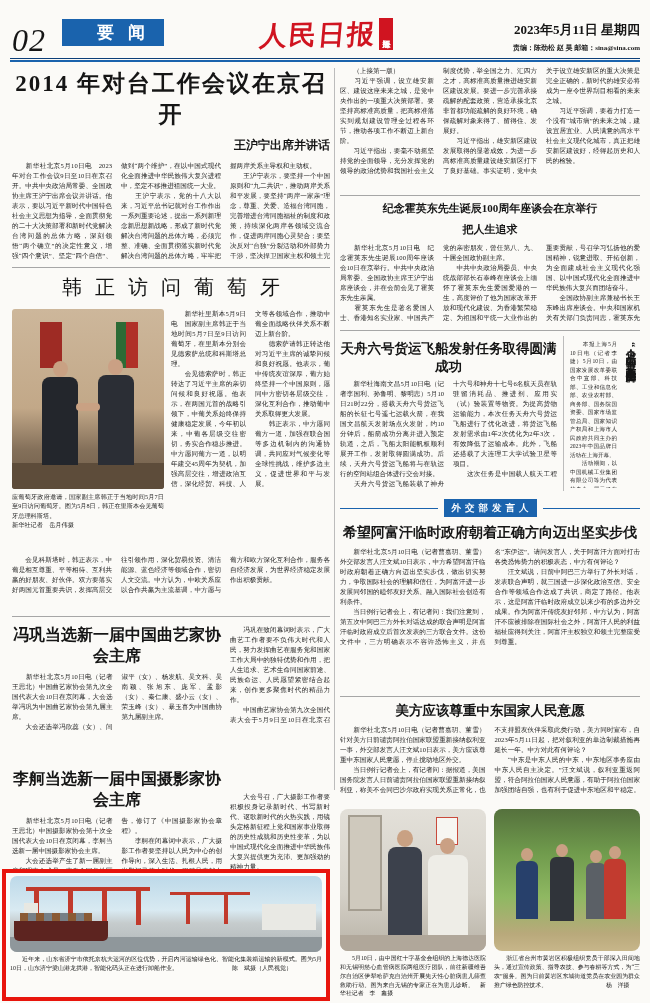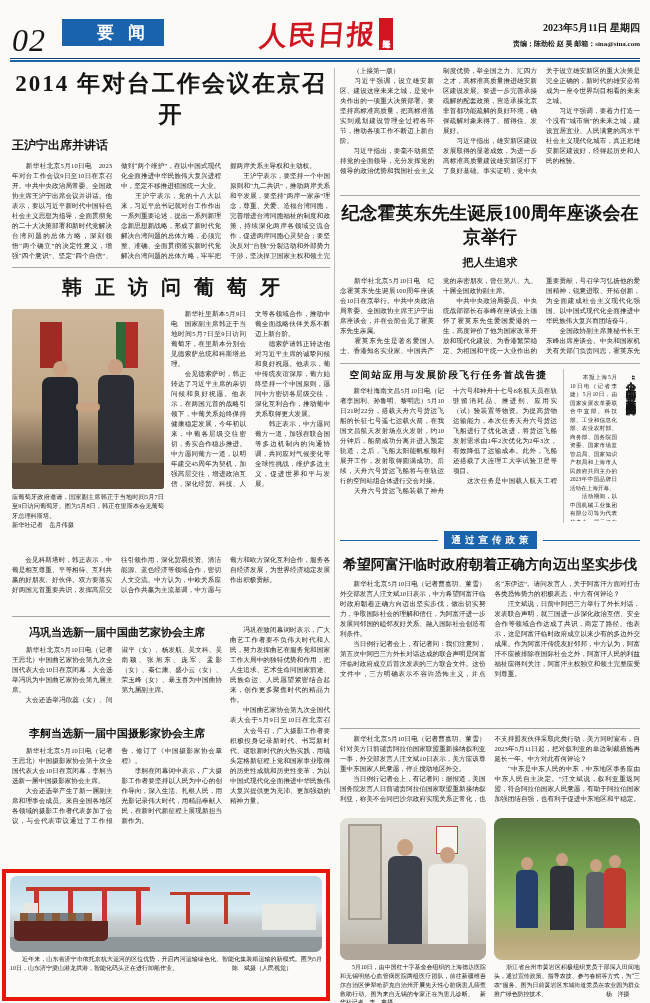--- a/index.html
+++ b/index.html
@@ -9,69 +9,69 @@
   
   .header { position:absolute; left:12px; right:10px; top:14px; height:42px; }
   .pagenum { position:absolute; left:0; top:8px; font-size:32px; font-weight:normal; font-style:italic; letter-spacing:1px; }
   .section-badge { position:absolute; left:50px; top:5px; width:102px; height:27px; background:#1a63ad; color:#fff;
     font-size:17px; font-weight:bold; line-height:27px; text-align:center; letter-spacing:14px; padding-left:30px; overflow:hidden; }
   .masthead { position:absolute; left:0; right:0; top:3px; text-align:center; }
   .masthead-logo { display:inline-block; color:#d01420; font-size:27px; font-weight:bold; transform:skewX(-6deg) rotate(-1deg); letter-spacing:2px; }
   .edition-badge { display:inline-block; vertical-align:top; margin-left:3px; margin-top:1px; width:14px; height:32px; background:#d01420;
     color:#fff; font-size:8px; font-weight:bold; writing-mode:vertical-rl; text-align:center; line-height:14px; }
   .dateblock { position:absolute; right:0; top:7px; text-align:right; }
-  .date-line { font-size:10px; font-weight:bold; }
+  .date-line { font-size:13px; font-weight:bold; }
   .editor-line { font-size:7px; font-weight:bold; margin-top:4px; color:#222; }
   .header-rule { position:absolute; left:10px; right:10px; top:58px; height:4px;
     background:linear-gradient(180deg,#0c3e78 0 1px,#fbfaf7 1px 1.8px,#1a63ad 1.8px 100%); }
 
   
   .left-col  { position:absolute; left:12px;  top:66px; width:318px; }
   .right-col { position:absolute; left:340px; top:66px; width:300px; }
   .col-divider { position:absolute; left:334px; top:68px; height:722px; border-left:1px solid #bcbcbc; }
 
   .t-body { font-size:6.6px; line-height:1.52; text-align:justify; white-space:pre-line; overflow:hidden; color:#1d1d1d; }
   .cols-3 { column-count:3; column-gap:9px; }
   .cols-2 { column-count:2; column-gap:9px; }
   hr.art { border:none; border-top:1px solid #a6a6a6; margin:5px 0; }
 
   
   .tw-title { font-size:23px; font-weight:bold; text-align:center; letter-spacing:2px; margin-top:2px; }
-  .tw-sub   { font-size:12px; font-weight:bold; text-align:left; margin:7px 0; }
+  .tw-sub   { font-size:12px; font-weight:bold; text-align:right; margin:7px 0; }
   .tw-body  { height:101px; }
 
   
-  .hz-title { font-size:20px; font-weight:bold; text-align:center; letter-spacing:13px; padding-left:13px; margin:6px 0 8px; }
+  .hz-title { font-size:20px; font-weight:normal; text-align:center; letter-spacing:13px; padding-left:13px; margin:6px 0 8px; }
   .hz-row   { display:flex; gap:7px; }
   .hz-left  { width:152px; flex:none; }
   .photo-frame { position:relative; overflow:hidden; border-radius:3px; }
   .photo-hz { width:152px; height:180px; background:linear-gradient(180deg,#cdb79b 0%,#c2a888 55%,#84705a 78%,#6b5a45 100%); }
   .hz-caption { font-size:6.2px; line-height:1.5; text-align:justify; margin-top:3px; white-space:pre-line; color:#222; }
   .hz-bodyA { flex:1; height:240px; }
   .hz-bodyB { height:56px; margin-top:6px; }
 
   
   .split { display:flex; gap:8px; }
   .split-main { width:210px; flex:none; }
   .split-side { flex:1; }
-  .small-title { font-size:11px; font-weight:bold; text-align:center; margin:3px 0 5px; }
+  .small-title { font-size:16px; font-weight:bold; text-align:center; margin:3px 0 5px; }
   .fg-bodyA { height:72px; }
   .fg-bodyB { height:98px;  margin-top:3px; }
   .lg-bodyA { height:138px; }
   .lg-bodyB { height:162px; margin-top:3px; }
 
   
   .anno { position:absolute; left:2px; top:869px; width:328px; height:132px; border:4px solid #e8150d; background:#fcfbf8; padding:3px 4px; }
   .photo-port { width:100%; height:76px; border-radius:7px;
     background:linear-gradient(180deg,#bdd9e9 0%,#d9eaf2 45%,#c6cccd 62%,#aeb4b6 100%); }
   .anno-caption { font-size:6px; line-height:1.55; text-align:justify; margin-top:3px; white-space:pre-line; }
 
   
   .cont-body { height:124px; }
-  .huo-title { font-size:18px; font-weight:bold; text-align:center; margin-top:4px; }
+  .huo-title { font-size:11px; font-weight:bold; text-align:center; margin-top:4px; }
   .huo-sub   { font-size:11px; font-weight:bold; text-align:center; margin:6px 0; }
   .huo-body  { height:82px; }
 
   .mid-band { display:flex; margin-top:2px; }
   .tz { width:224px; flex:none; border-right:1px solid #bcbcbc; padding-right:6px; }
   .tz-title { font-size:13.5px; font-weight:bold; text-align:center; margin:4px 0 3px; }
   .tz-sub   { font-size:9.5px; font-weight:bold; text-align:center; letter-spacing:1.5px; margin-bottom:4px; }
   .tz-body  { height:112px; }
   .yq { flex:1; display:flex; padding-left:6px; gap:4px; }
   .yq-body  { width:47px; font-size:5.6px; height:148px; margin-top:4px; }
@@ -155,21 +155,21 @@
   <div class="split">
     <div class="split-main">
       <div class="small-title">冯巩当选新一届中国曲艺家协会主席</div>
       <div class="t-body cols-2 fg-bodyA">　　新华社北京5月10日电（记者王思北）中国曲艺家协会第九次全国代表大会10日在京闭幕，大会选举冯巩为中国曲艺家协会第九届主席。
 　　大会还选举冯欣蕊（女）、闫淑平（女）、杨发航、吴文科、吴南颖、张旭东、庞军、孟影（女）、秦仁康、盛小云（女）、荣玉峰（女）、暴玉喜为中国曲协第九届副主席。</div>
     </div>
     <div class="split-side t-body fg-bodyB">　　冯巩在致闭幕词时表示，广大曲艺工作者要不负伟大时代和人民，努力发挥曲艺在服务党和国家工作大局中的独特优势和作用，把人生追求、艺术生命同国家前途、民族命运、人民愿望紧密结合起来，创作更多聚焦时代的精品力作。
 　　中国曲艺家协会第九次全国代表大会于5月9日至10日在北京召开，来自全国各地区各领域的260余名曲艺工作者代表参加了会议。与会代表审议通过了工作报告，修订了《中国曲艺家协会章程》，选举产生了中国曲协新一届领导机构。</div>
   </div>
 
-  <div class="split" style="margin-top:0;">
+  <div class="split" style="margin-top:22px;align-items:flex-end;">
     <div class="split-main">
       <div class="small-title">李舸当选新一届中国摄影家协会主席</div>
       <div class="t-body cols-2 lg-bodyA">　　新华社北京5月10日电（记者王思北）中国摄影家协会第十次全国代表大会10日在京闭幕，李舸当选新一届中国摄影家协会主席。
 　　大会还选举产生了新一届副主席和理事会成员。来自全国各地区各领域的摄影工作者代表参加了会议，与会代表审议通过了工作报告，修订了《中国摄影家协会章程》。
 　　李舸在闭幕词中表示，广大摄影工作者要坚持以人民为中心的创作导向，深入生活、扎根人民，用光影记录伟大时代，用精品奉献人民，在新时代新征程上展现新担当新作为。</div>
     </div>
     <div class="split-side t-body lg-bodyB">　　大会号召，广大摄影工作者要积极投身记录新时代、书写新时代、讴歌新时代的火热实践，用镜头定格新征程上党和国家事业取得的历史性成就和历史性变革，为以中国式现代化全面推进中华民族伟大复兴提供更为充沛、更加强劲的精神力量。</div>
   </div>
 
 </div>
@@ -209,48 +209,49 @@
     <div class="t-body cols-3 huo-body">　　新华社北京5月10日电　纪念霍英东先生诞辰100周年座谈会10日在京举行。中共中央政治局常委、全国政协主席王沪宁出席座谈会，并在会前会见了霍英东先生亲属。
 　　霍英东先生是著名爱国人士、香港知名实业家、中国共产党的亲密朋友，曾任第八、九、十届全国政协副主席。
 　　中共中央政治局委员、中央统战部部长石泰峰在座谈会上缅怀了霍英东先生爱国爱港的一生，高度评价了他为国家改革开放和现代化建设、为香港繁荣稳定、为祖国和平统一大业作出的重要贡献，号召学习弘扬他的爱国精神，锐意进取、开拓创新，为全面建成社会主义现代化强国、以中国式现代化全面推进中华民族伟大复兴而团结奋斗。
 　　全国政协副主席兼秘书长王东峰出席座谈会。中央和国家机关有关部门负责同志，霍英东先生亲属和生前友好等参加座谈会。</div>
   </div>
 
   <hr class="art">
 
   <div class="mid-band">
     <div class="tz">
-      <div class="tz-sub">空间站应用与发展阶段飞行任务首战告捷</div>
+      <div class="tz-title">天舟六号货运飞船发射任务取得圆满成功</div>
       <div class="t-body cols-2 tz-body">　　新华社海南文昌5月10日电（记者李国利、孙鲁明、黎明志）5月10日21时22分，搭载天舟六号货运飞船的长征七号遥七运载火箭，在我国文昌航天发射场点火发射，约10分钟后，船箭成功分离并进入预定轨道，之后，飞船太阳能帆板顺利展开工作，发射取得圆满成功。后续，天舟六号货运飞船将与在轨运行的空间站组合体进行交会对接。
 　　天舟六号货运飞船装载了神舟十六号和神舟十七号6名航天员在轨驻留消耗品、推进剂、应用实（试）验装置等物资。为提高货物运输能力，本次任务天舟六号货运飞船进行了优化改进，将货运飞船发射需求由1年2次优化为2年3次，有效降低了运输成本。此外，飞船还搭载了大连理工大学试验卫星等项目。
 　　这次任务是中国载人航天工程进入空间站应用与发展阶段的首次飞行任务。</div>
     </div>
     <div class="yq">
       <div class="t-body yq-body">　　本报上海5月10日电（记者李婕）5月10日，由国家发展改革委联合中宣部、科技部、工业和信息化部、农业农村部、商务部、国务院国资委、国家市场监管总局、国家知识产权局和上海市人民政府共同主办的2023年中国品牌日活动在上海开幕。
 　　活动期间，以中国机械工业集团有限公司等为代表的央企，展示了在支撑制造强国建设、带动科技创新、服务保障民生、推动高质量发展中的“品牌力量”。38家央企以及来自地方省区市参展，1000余家品牌企业汇聚一堂，集中展示中国品牌新优势。</div>
       <div class="yq-title">央企“中国智造”亮相中国品牌日</div>
     </div>
   </div>
 
   <div class="fm-labelrow">
     <div class="fm-line"></div>
-    <div class="fm-label">通过宣传政策</div>
+    <div class="fm-label">外交部发言人</div>
     <div class="fm-line"></div>
   </div>
 
   <div>
     <div class="af-title">希望阿富汗临时政府朝着正确方向迈出坚实步伐</div>
     <div class="t-body cols-2 af-body">　　新华社北京5月10日电（记者曹嘉玥、董雪）外交部发言人汪文斌10日表示，中方希望阿富汗临时政府朝着正确方向迈出坚实步伐，做出切实努力，争取国际社会的理解和信任，为阿富汗进一步发展同邻国的睦邻友好关系、融入国际社会创造有利条件。
 　　当日例行记者会上，有记者问：我们注意到，第五次中阿巴三方外长对话达成的联合声明是阿富汗临时政府成立后首次发表的三方联合文件。这份文件中，三方明确表示不容许恐怖主义，并点名“东伊运”。请问发言人，关于阿富汗方面对打击各类恐怖势力的积极表态，中方有何评论？
 　　汪文斌说，日前中阿巴三方举行了外长对话，发表联合声明，就三国进一步深化政治互信、安全合作等领域合作达成了共识，商定了路径。他表示，这是阿富汗临时政府成立以来少有的多边外交成果。作为阿富汗传统友好邻邦，中方认为，阿富汗不应被排除在国际社会之外，阿富汗人民的利益福祉应得到关注，阿富汗主权独立和领土完整应受到尊重。</div>
   </div>
 
   <hr class="art">
 
   <div>
+    <div class="me-title">美方应该尊重中东国家人民意愿</div>
     <div class="t-body cols-2 me-body">　　新华社北京5月10日电（记者曹嘉玥、董雪）针对美方日前谴责阿拉伯国家联盟重新接纳叙利亚一事，外交部发言人汪文斌10日表示，美方应该尊重中东国家人民意愿，停止搅动地区外交。
 　　当日例行记者会上，有记者问：据报道，美国国务院发言人日前谴责阿拉伯国家联盟重新接纳叙利亚，称美不会同巴沙尔政府实现关系正常化，也不支持盟友伙伴采取此类行动，美方同时宣布，自2023年5月11日起，把对叙利亚的单边制裁措施再延长一年。中方对此有何评论？
 　　“中东是中东人民的中东，中东地区事务应由中东人民自主决定。”汪文斌说，叙利亚重返阿盟，符合阿拉伯国家人民意愿，有助于阿拉伯国家加强团结自强，也有利于促进中东地区和平稳定。美方应该尊重中东国家人民意愿，停止搅动地区外交，停止阻挠中东国家对话和解进程，停止通过制裁手段企图分裂中东。</div>
   </div>
 
   <div class="photo-band">
     <div class="pb-cell">
       <div class="photo-frame photo-med">
         <div class="ab" style="left:8px;top:6px;width:34px;height:96px;border:2px solid #a49d90;background:#cfc9bd;"></div>
         <div class="ab" style="left:96px;top:8px;width:22px;height:28px;background:#f7f6f2;border:1px solid #c94a3c;"></div>

